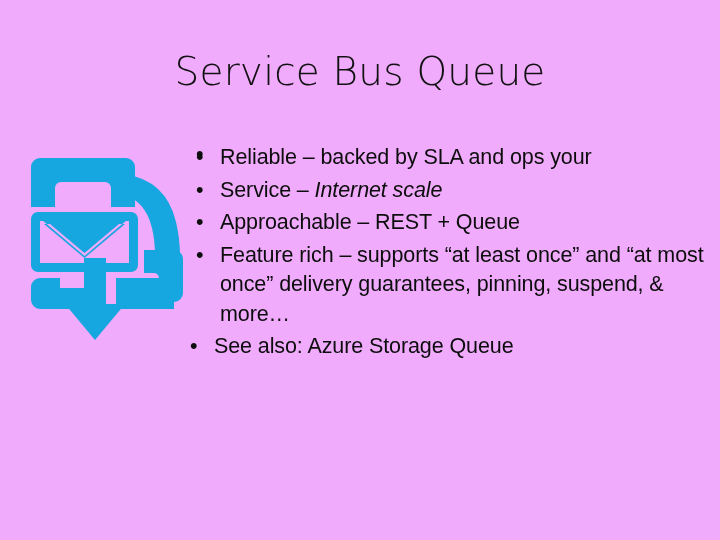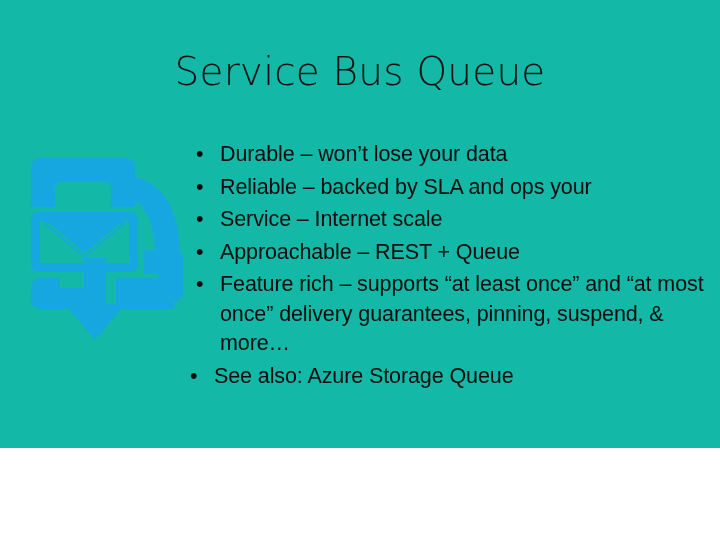--- a/index.html
+++ b/index.html
@@ -8,22 +8,22 @@
     padding: 0;
     background: #ffffff;
   }
   body {
     font-family: "Liberation Sans", "DejaVu Sans", sans-serif;
     color: #000000;
   }
   #slide {
     position: relative;
     width: 720px;
-    height: 448px;
-    background: #14b8a6;
+    height: 540px;
+    background: #f0abfc;
     overflow: hidden;
   }
 
   
   #slide-title {
     position: absolute;
     left: 0;
     top: 50px;
     width: 720px;
     text-align: center;
@@ -77,20 +77,21 @@
     font-size: 21.5px;
     line-height: 29.5px;
     color: #0d0d0d;
   }
   
   .bullet-item.outdent {
     padding-left: 30px;
     margin-left: -6px;
   }
   .em-italic {
+    font-style: italic;
   }
 </style>
 </head>
 <body>
 
 <div id="slide">
 
   <div id="slide-title">Service Bus Queue</div>
 
   <div id="queue-icon">
@@ -114,21 +115,21 @@
         <path d="M86 128 h58 v31 h-58 z"></path>
 
         <path d="M54 108 h22 v46 h19 l-30 36 l-30 -36 h19 z"></path>
       </g>
     </svg>
   </div>
 
   <ul id="bullet-list">
 
     <li class="bullet-item">
-      <span class="bullet-dot">•</span><span>Durable – won’t lose your data</span>
+      <span class="bullet-dot">•</span>
     </li>
 
     <li class="bullet-item">
       <span class="bullet-dot">•</span><span>Reliable – backed by SLA and ops your</span>
     </li>
 
     <li class="bullet-item">
       <span class="bullet-dot">•</span><span>Service – </span><span class="em-italic">Internet scale</span>
     </li>
 

